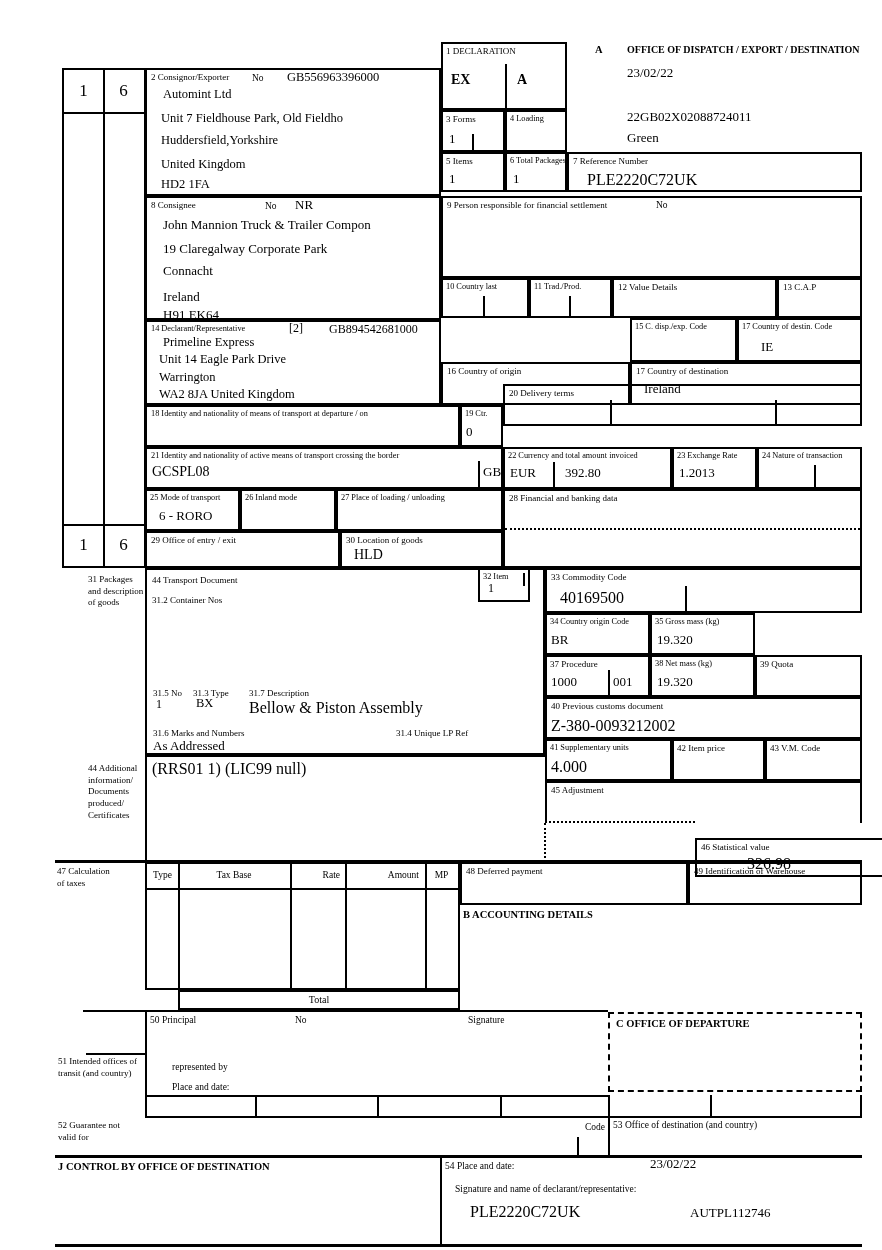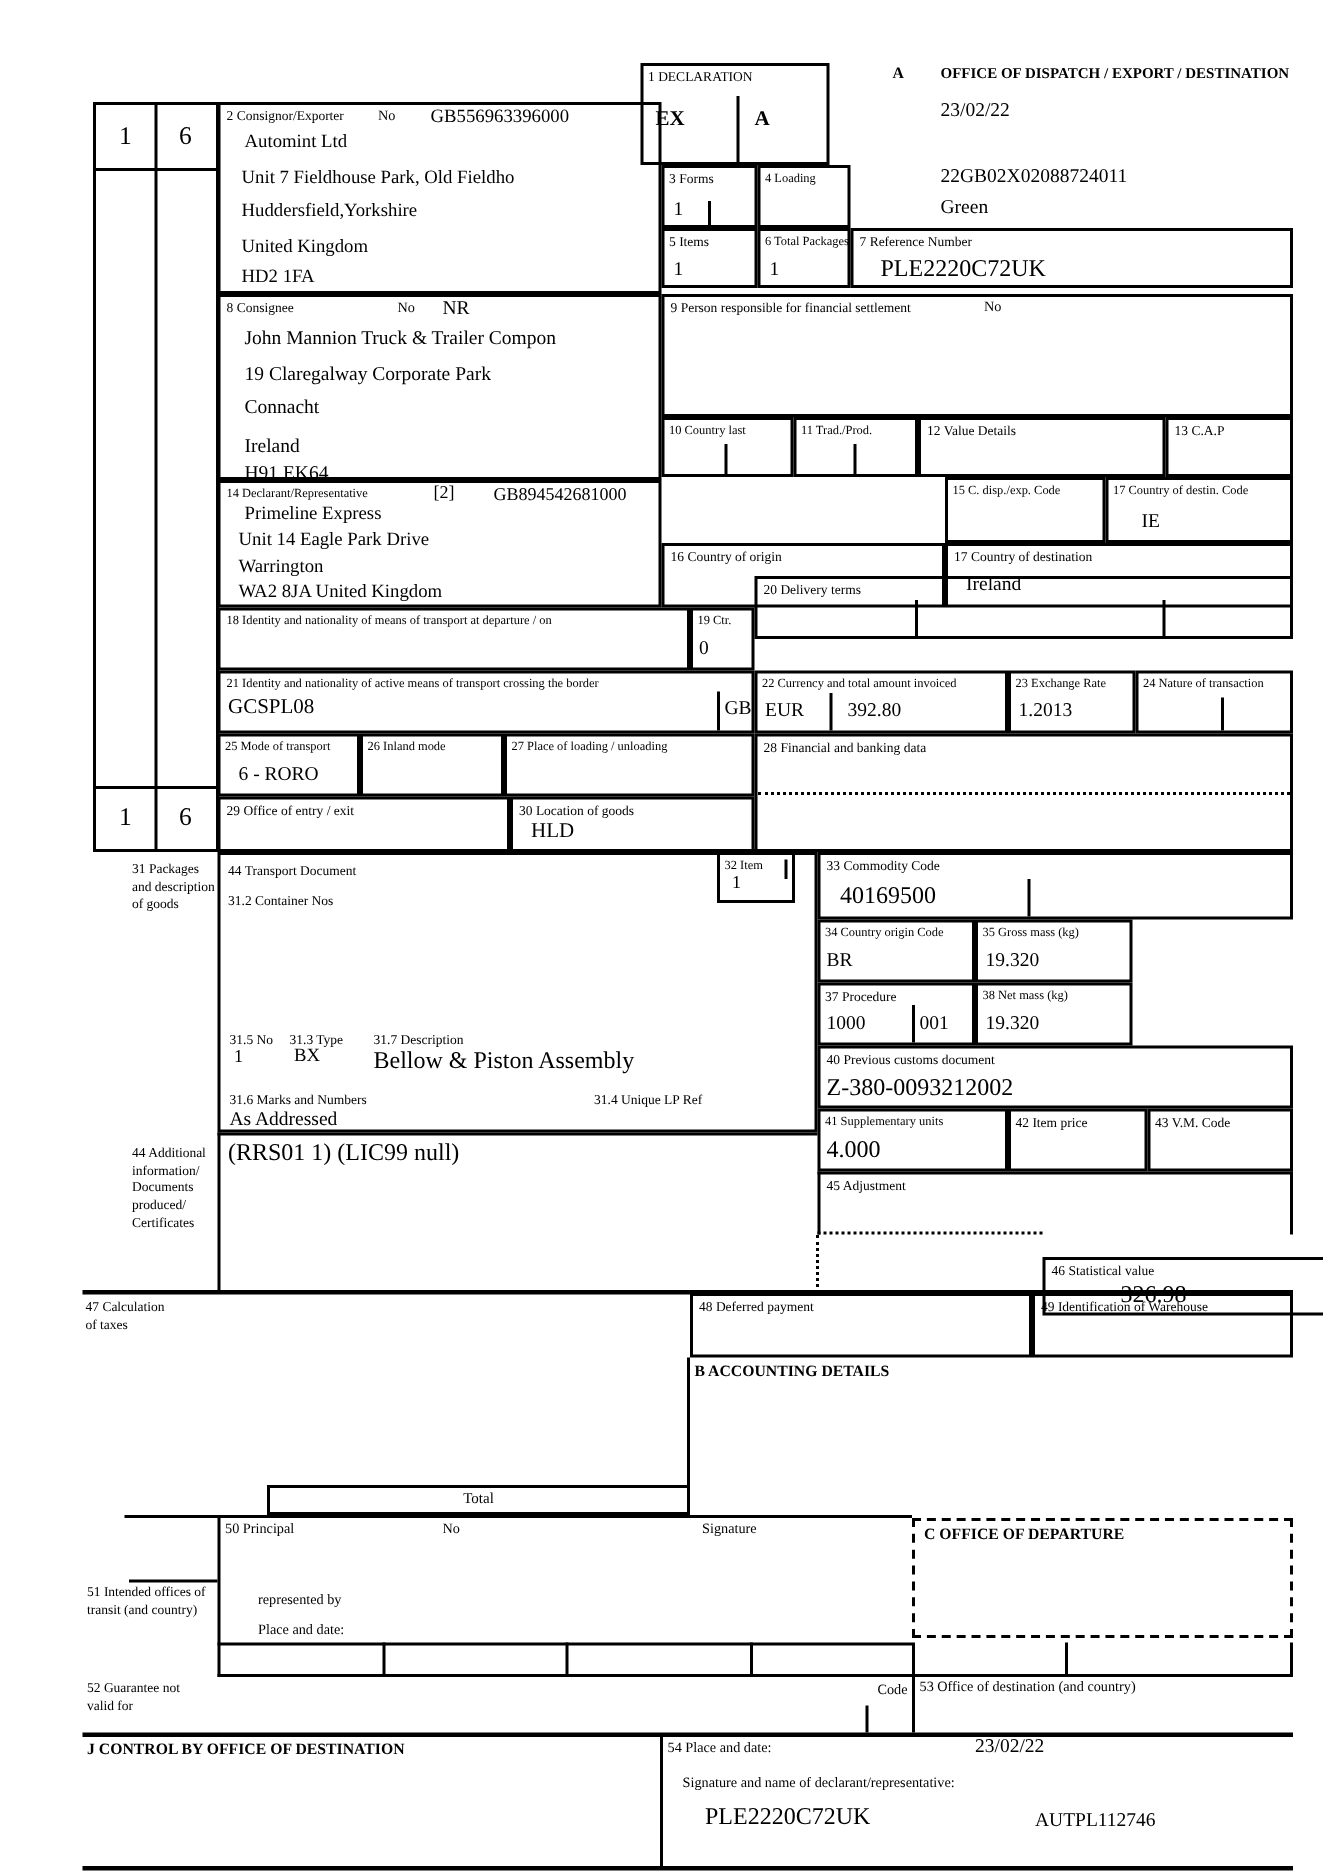--- a/index.html
+++ b/index.html
@@ -41,21 +41,21 @@
   <div class="box" style="left:62px;top:68px;width:84px;height:500px">
     <div class="vline" style="left:39px;top:0;height:496px"></div>
     <div class="hline" style="left:0;top:42px;width:80px"></div>
     <div class="hline" style="left:0;top:454px;width:80px"></div>
     <div class="cnum" style="left:0;top:12px;width:39px">1</div>
     <div class="cnum" style="left:39px;top:12px;width:41px">6</div>
     <div class="cnum" style="left:0;top:466px;width:39px">1</div>
     <div class="cnum" style="left:39px;top:466px;width:41px">6</div>
   </div>
 
-  <div class="box" style="left:427px;top:42px;width:126px;height:68px">
+  <div class="box" style="left:441px;top:42px;width:126px;height:68px">
     <div class="lbl" style="left:3px;top:2px">1 DECLARATION</div>
     <div class="val v14 bold" style="left:8px;top:28px">EX</div>
     <div class="vline" style="left:62px;top:20px;height:44px"></div>
     <div class="val v14 bold" style="left:74px;top:28px">A</div>
   </div>
 
   <div class="hd" style="left:595px;top:44px">A</div>
   <div class="hd" style="left:627px;top:44px;font-size:10px">OFFICE OF DISPATCH / EXPORT / DESTINATION</div>
   <div class="val" style="left:627px;top:66px">23/02/22</div>
   <div class="val" style="left:627px;top:110px">22GB02X02088724011</div>
@@ -248,20 +248,23 @@
   <div class="box" style="left:545px;top:655px;width:105px;height:42px">
     <div class="lbl" style="left:3px;top:2px">37 Procedure</div>
     <div class="val" style="left:4px;top:18px">1000</div>
     <div class="vline" style="left:61px;top:13px;height:25px"></div>
     <div class="val" style="left:66px;top:18px">001</div>
   </div>
   <div class="box" style="left:650px;top:655px;width:105px;height:42px">
     <div class="lbl sm" style="left:3px;top:2px">38 Net mass (kg)</div>
     <div class="val" style="left:5px;top:18px">19.320</div>
   </div>
+  <div class="box" style="left:755px;top:655px;width:107px;height:42px">
+    <div class="lbl" style="left:3px;top:2px">39 Quota</div>
+  </div>
   <div class="box" style="left:545px;top:697px;width:317px;height:42px">
     <div class="lbl" style="left:4px;top:2px">40 Previous customs document</div>
     <div class="val v135" style="left:4px;top:18px">Z-380-0093212002</div>
   </div>
   <div class="box" style="left:545px;top:739px;width:127px;height:42px">
     <div class="lbl sm" style="left:3px;top:2px">41 Supplementary units</div>
     <div class="val v135" style="left:4px;top:17px">4.000</div>
   </div>
   <div class="box" style="left:672px;top:739px;width:93px;height:42px">
     <div class="lbl" style="left:3px;top:2px">42 Item price</div>
@@ -271,20 +274,32 @@
   </div>
   <div class="box noB" style="left:545px;top:781px;width:317px;height:42px">
     <div class="lbl" style="left:4px;top:2px">45 Adjustment</div>
   </div>
   <div class="box" style="left:695px;top:838px;width:193px;height:39px">
     <div class="lbl" style="left:4px;top:2px">46 Statistical value</div>
     <div class="val v135" style="left:50px;top:15px">326.98</div>
   </div>
 
   <div class="lblw" style="left:57px;top:866px;width:62px">47 Calculation of taxes</div>
+  <div class="box" style="left:145px;top:862px;width:315px;height:128px">
+    <div class="hline" style="left:0;top:24px;width:311px"></div>
+    <div class="vline" style="left:31px;top:0;height:124px"></div>
+    <div class="vline" style="left:143px;top:0;height:124px"></div>
+    <div class="vline" style="left:198px;top:0;height:124px"></div>
+    <div class="vline" style="left:278px;top:0;height:124px"></div>
+    <div class="lbl md ctr" style="left:0;top:6px;width:31px">Type</div>
+    <div class="lbl md ctr" style="left:31px;top:6px;width:112px">Tax Base</div>
+    <div class="lbl md rt" style="left:143px;top:6px;width:50px">Rate</div>
+    <div class="lbl md rt" style="left:198px;top:6px;width:74px">Amount</div>
+    <div class="lbl md ctr" style="left:278px;top:6px;width:33px">MP</div>
+  </div>
   <div class="box ctr" style="left:178px;top:990px;width:282px;height:20px;font-size:10px;line-height:15px">Total</div>
 
   <div class="box" style="left:460px;top:862px;width:228px;height:43px">
     <div class="lbl" style="left:4px;top:2px">48 Deferred payment</div>
   </div>
   <div class="box" style="left:688px;top:862px;width:174px;height:43px">
     <div class="lbl" style="left:4px;top:2px">49 Identification of Warehouse</div>
   </div>
   <div class="hd" style="left:463px;top:909px">B ACCOUNTING DETAILS</div>
   <div class="vline" style="left:458px;top:905px;height:105px"></div>

